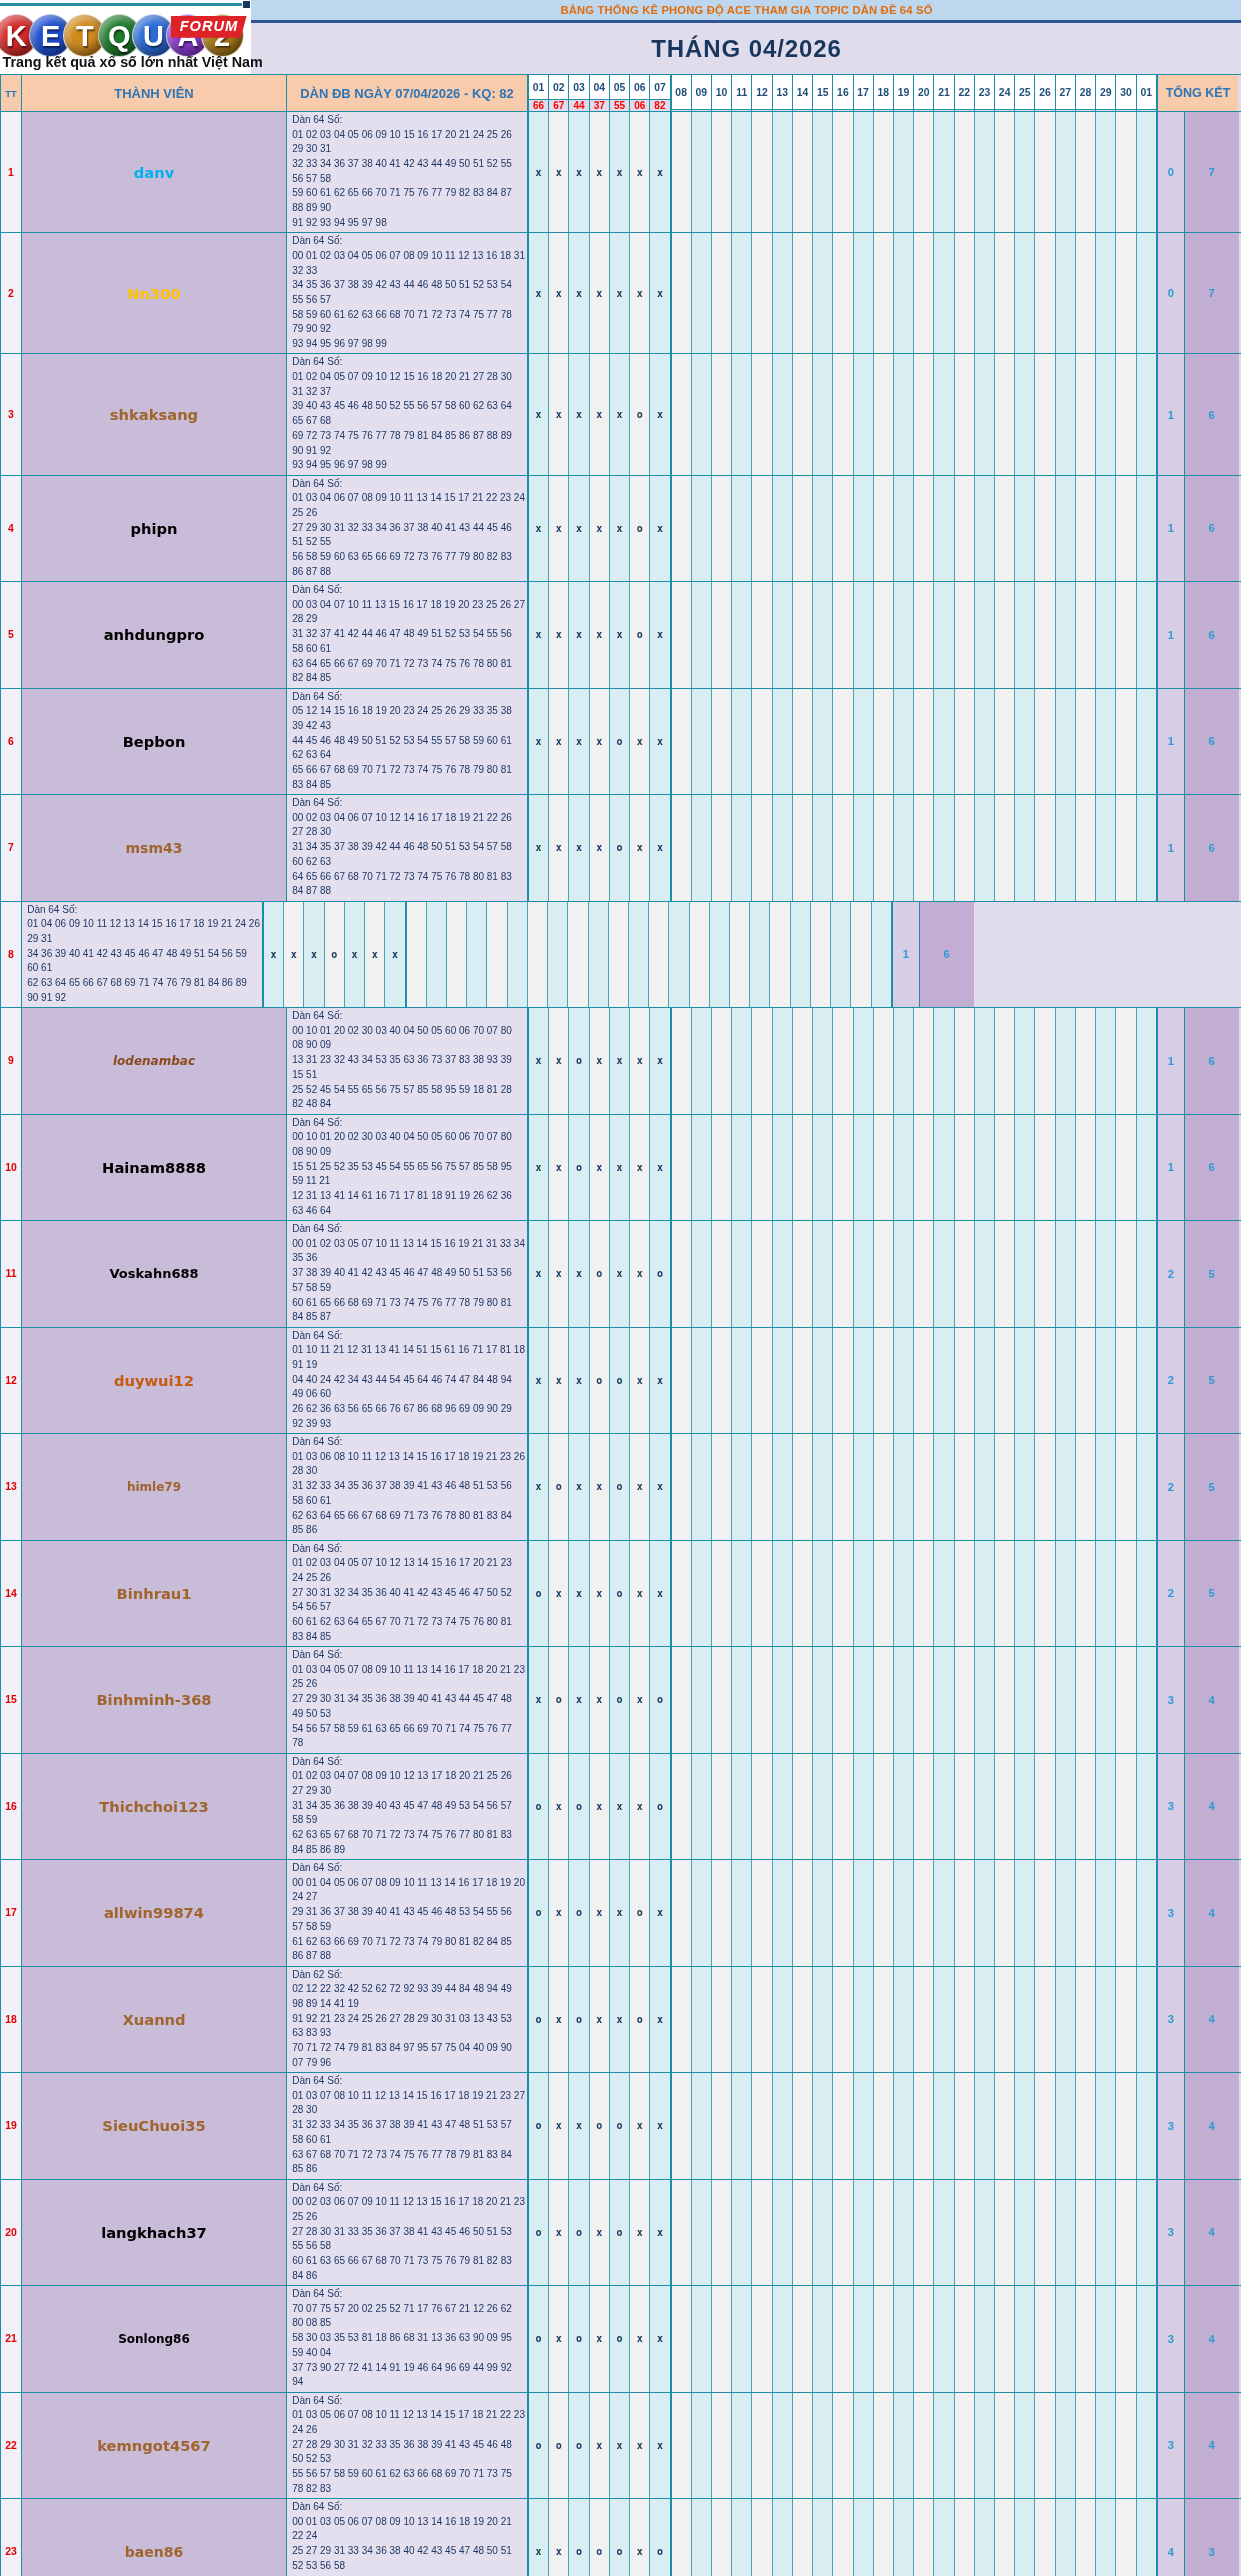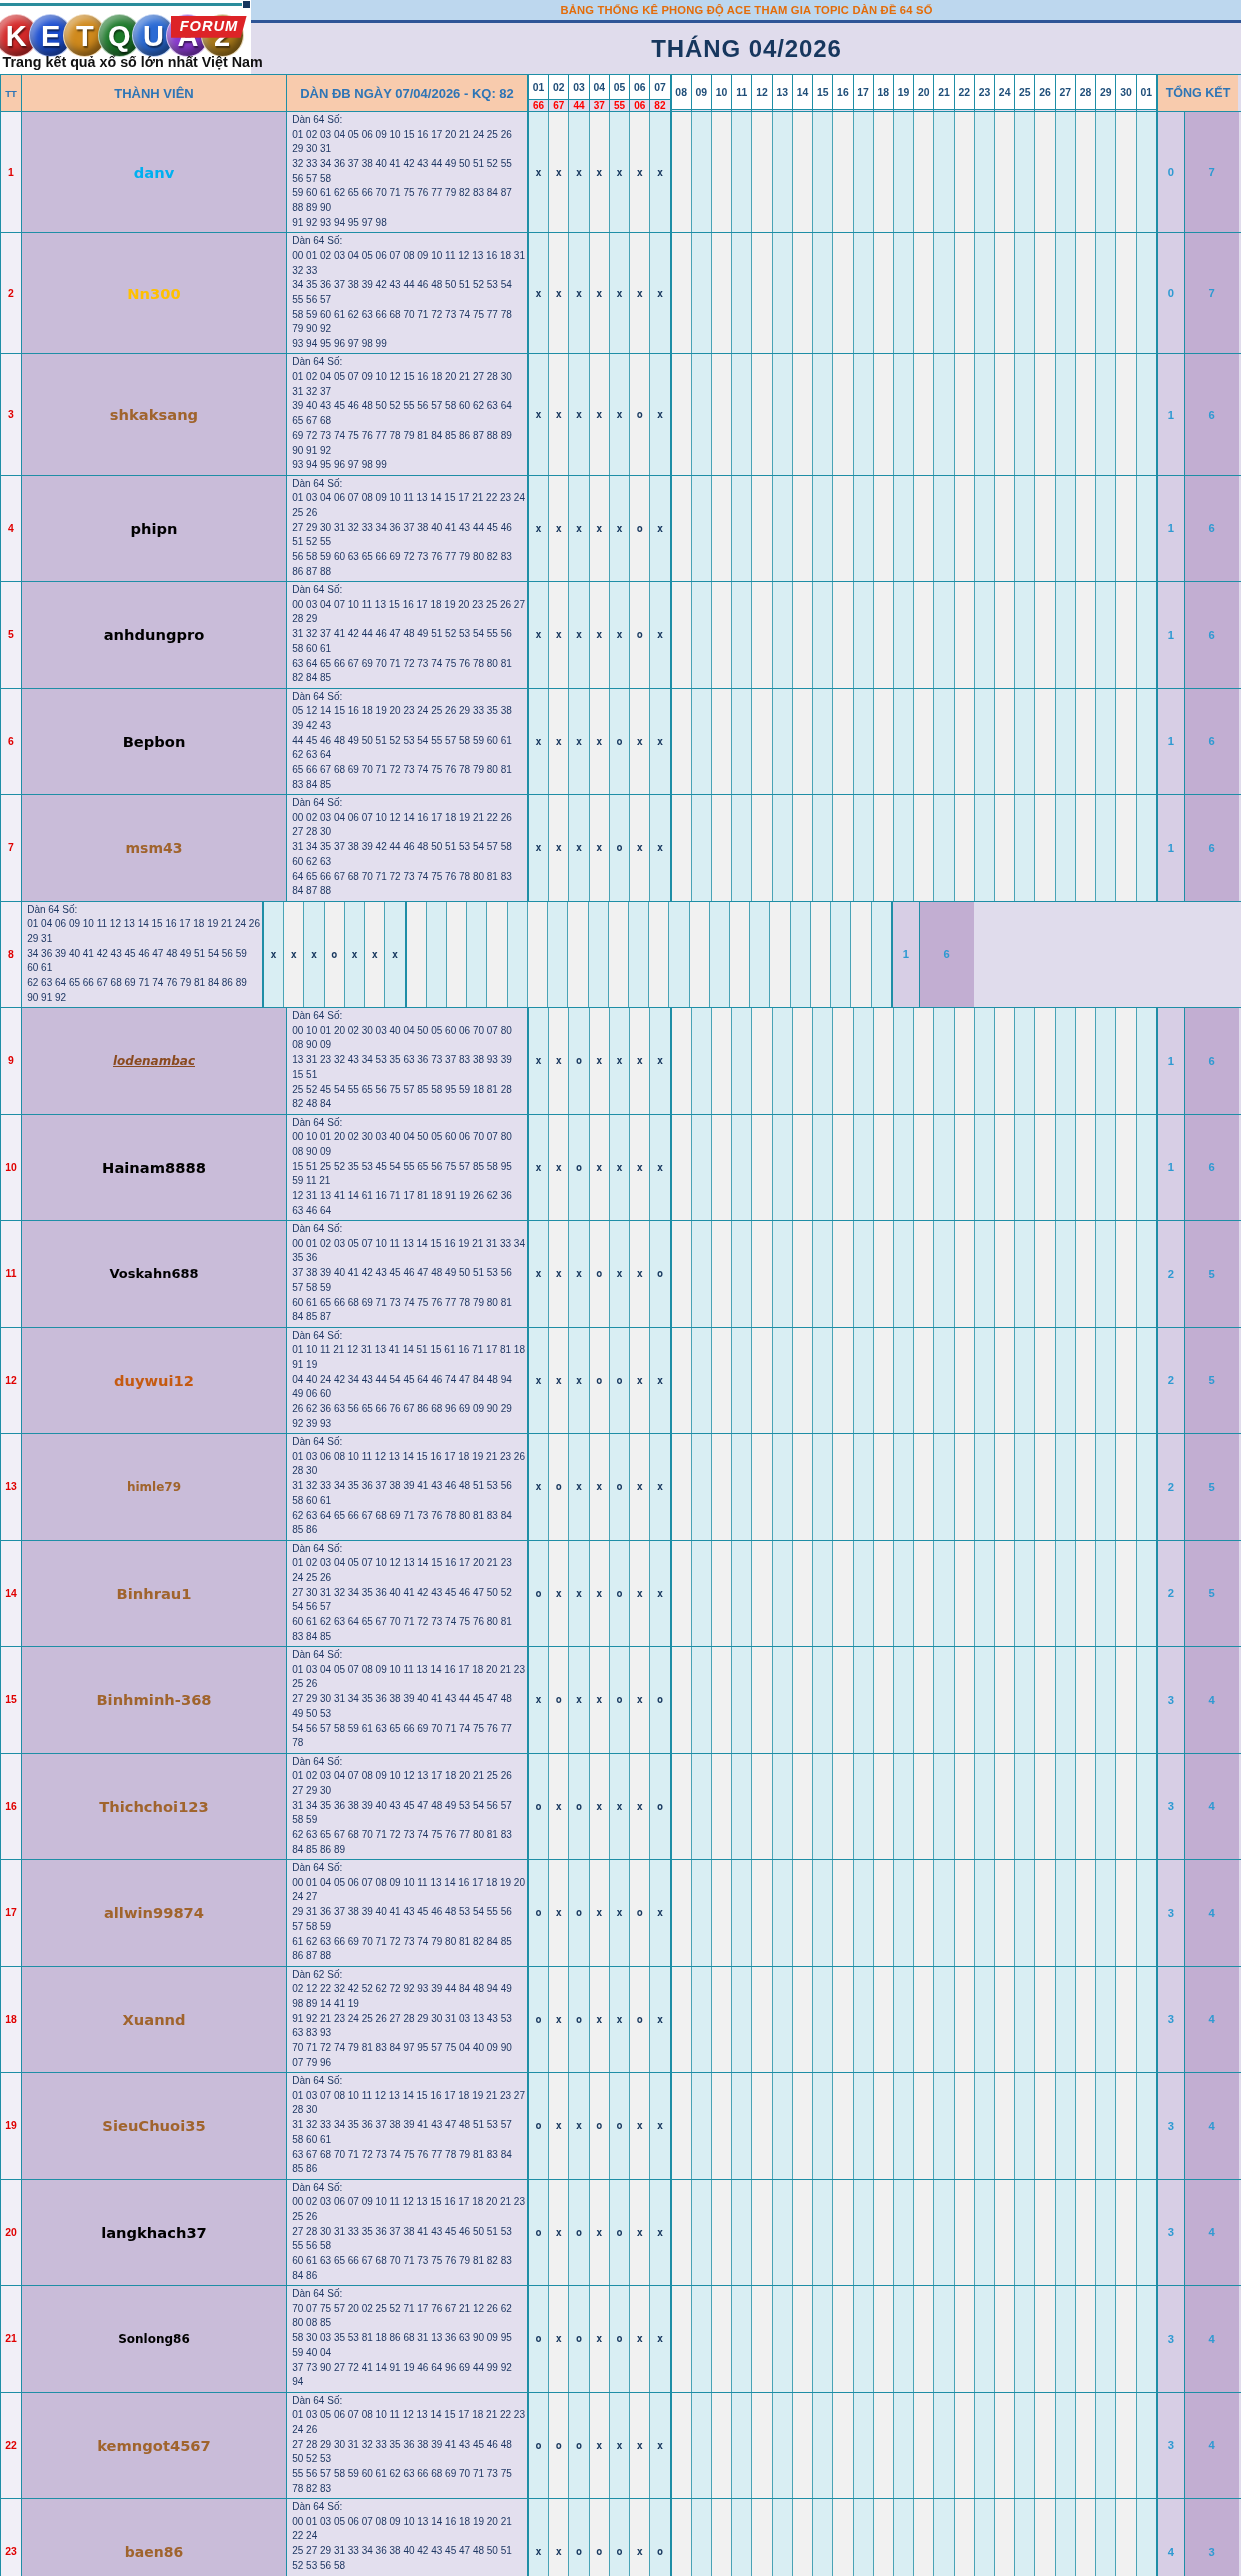--- a/index.html
+++ b/index.html
@@ -572,21 +572,21 @@
             <div class="m-day"></div>
             <div class="m-day"></div>
             <div class="m-day"></div>
           </div>
     <div class="m-t1 c-t1">1</div>
     <div class="m-t2 c-t2">6</div>
   </div>
 
   <div class="m-row">
     <div class="m-tt c-tt">9</div>
-    <div class="m-name c-name" style="color: rgb(138, 74, 31); font-size: 12px; font-style: italic; text-decoration: underline;">lodenambac</div>
+    <div class="m-name c-name" style="color: rgb(138, 74, 31); font-size: 12px; font-style: italic;">lodenambac</div>
     <div class="m-nums c-nums">Dàn 64 Số:
 00 10 01 20 02 30 03 40 04 50 05 60 06 70 07 80 08 90 09
 13 31 23 32 43 34 53 35 63 36 73 37 83 38 93 39 15 51
 25 52 45 54 55 65 56 75 57 85 58 95 59 18 81 28 82 48 84</div>
     <div class="m-days c-days">
             <div class="m-day">x</div>
             <div class="m-day">x</div>
             <div class="m-day">o</div>
             <div class="m-day">x</div>
             <div class="m-day">x</div>

